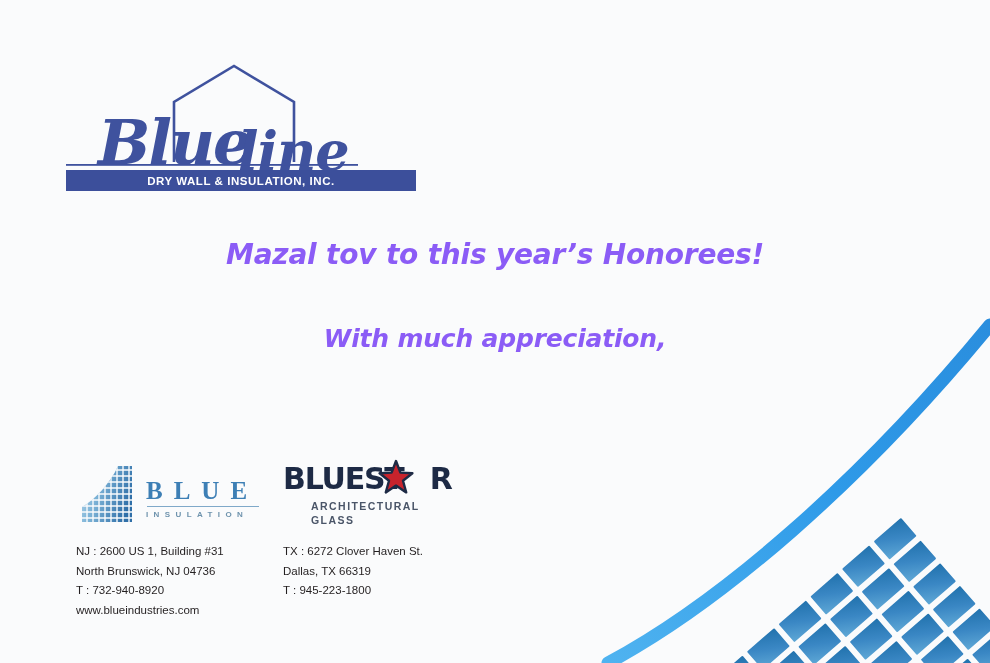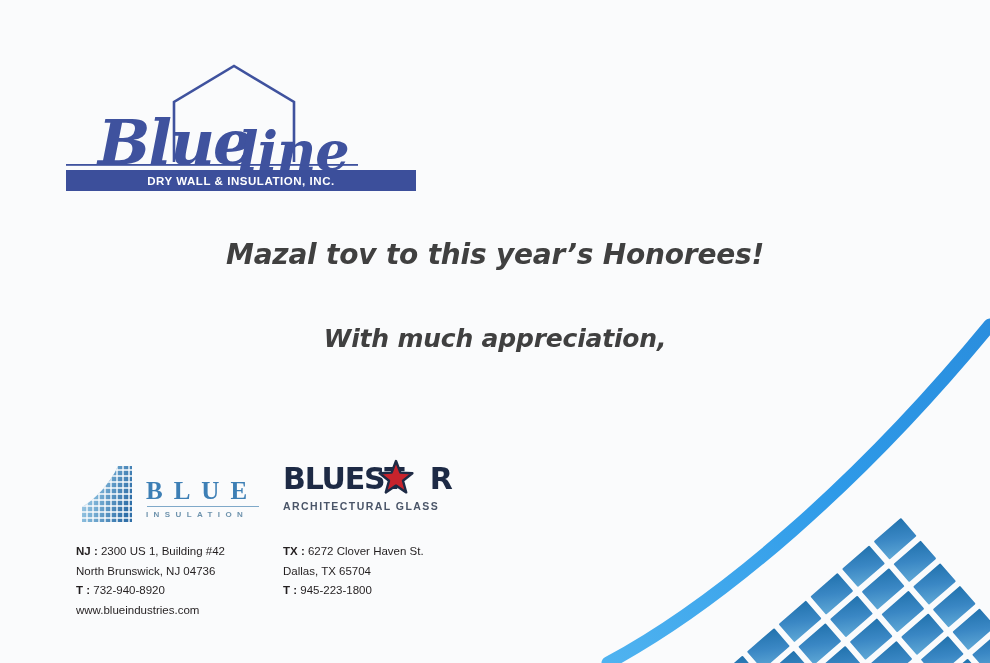--- a/index.html
+++ b/index.html
@@ -61,21 +61,21 @@
 
   
   #message {
     position: absolute;
     left: 0;
     top: 238px;
     width: 990px;
     text-align: center;
   }
   .msg-line {
-    color: #404040;
+    color: #8b5cf6;
     font-family: "DejaVu Sans", sans-serif;
     font-weight: bold;
     font-style: italic;
     letter-spacing: -0.2px;
   }
   #msg-headline {
     font-size: 28px;
     line-height: 34px;
   }
   #msg-sub1 {
@@ -159,33 +159,34 @@
     height: 36px;
   }
   #bs-sub {
     color: #4a5568;
     font-family: "Liberation Sans", sans-serif;
     font-size: 10.5px;
     font-weight: bold;
     letter-spacing: 1.45px;
     line-height: 14px;
     margin-top: 3px;
+    margin-left: 28px;
   }
 
   
   .contact {
     position: absolute;
     font-family: "Liberation Sans", sans-serif;
     font-size: 11.5px;
     color: #231f20;
     line-height: 19.5px;
   }
   #contact-nj { left: 76px; top: 542px; width: 200px; }
   #contact-tx { left: 283px; top: 542px; width: 200px; }
-  .contact .lbl { font-weight: bold; margin-top: 9px; }
+  .contact .lbl { font-weight: normal; margin-top: 9px; }
   .contact div { white-space: nowrap; }
 </style>
 </head>
 <body>
 
 <div id="card">
 
   <svg id="blueline-logo" viewBox="0 0 292 145">
 
     <path d="M 108 110 L 108 50 L 168 14 L 228 50 L 228 110" fill="none" stroke="#3f529e" stroke-width="2.6"></path>
@@ -257,31 +258,31 @@
       <div id="bs-text"><span>BLUEST</span><span style="display:inline-block;width:26px"></span><span>R</span></div>
       <svg id="bs-star" viewBox="0 0 36 36">
         <path d="M 18 2 L 22.4 13.6 L 34.4 14.2 L 25 21.7 L 28.2 33.4 L 18 26.6 L 7.8 33.4 L 11 21.7 L 1.6 14.2 L 13.6 13.6 Z" fill="#c8232c" stroke="#1d2a45" stroke-width="2.4" stroke-linejoin="round"></path>
       </svg>
     </div>
     <div id="bs-sub">ARCHITECTURAL GLASS</div>
   </div>
 
   <div class="contact" id="contact-nj">
     <div><span class="lbl">NJ :</span>
-      <span>2300 US 1, Building #42</span></div>
+      <span>2600 US 1, Building #31</span></div>
     <div>North Brunswick, NJ 04736</div>
     <div><span class="lbl">T :</span>
       <span>732-940-8920</span></div>
     <div>www.blueindustries.com</div>
   </div>
 
   <div class="contact" id="contact-tx">
     <div><span class="lbl">TX :</span>
       <span>6272 Clover Haven St.</span></div>
-    <div>Dallas, TX 65704</div>
+    <div>Dallas, TX 66319</div>
     <div><span class="lbl">T :</span>
       <span>945-223-1800</span></div>
   </div>
 
   <svg id="corner-art" viewBox="0 0 420 360">
     <defs>
       <linearGradient id="swooshGrad" x1="0" y1="1" x2="1" y2="0">
         <stop offset="0" stop-color="#4fb3f0"></stop>
         <stop offset="0.55" stop-color="#2e9ae8"></stop>
         <stop offset="1" stop-color="#2a8ede"></stop>

